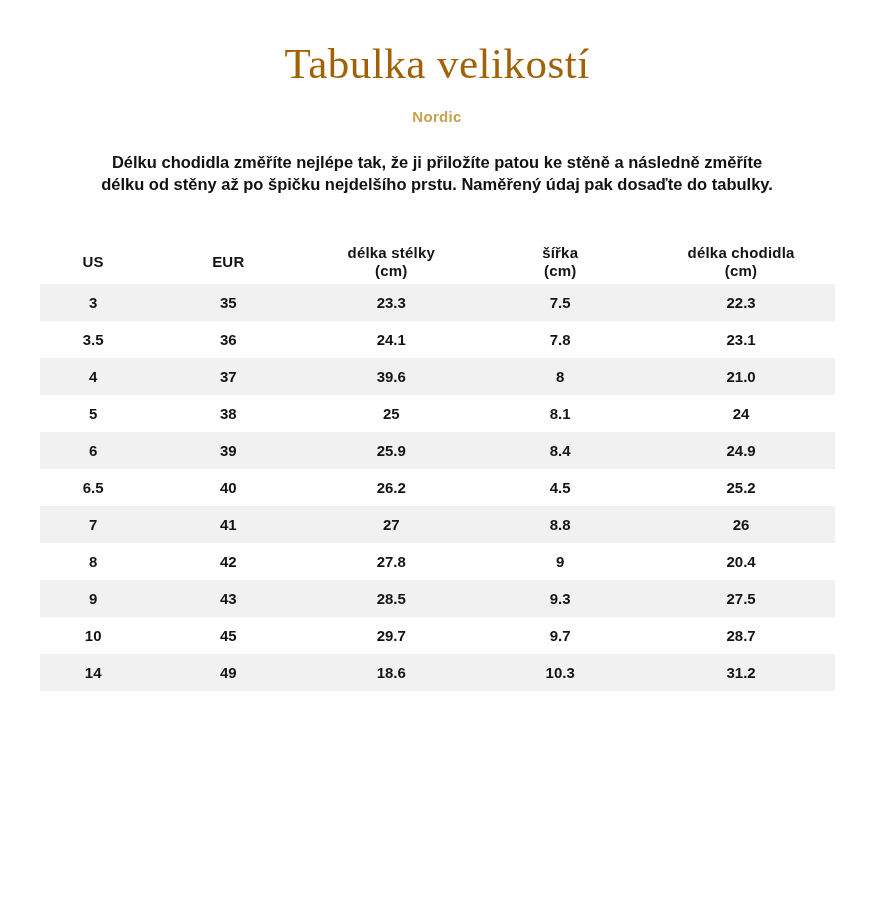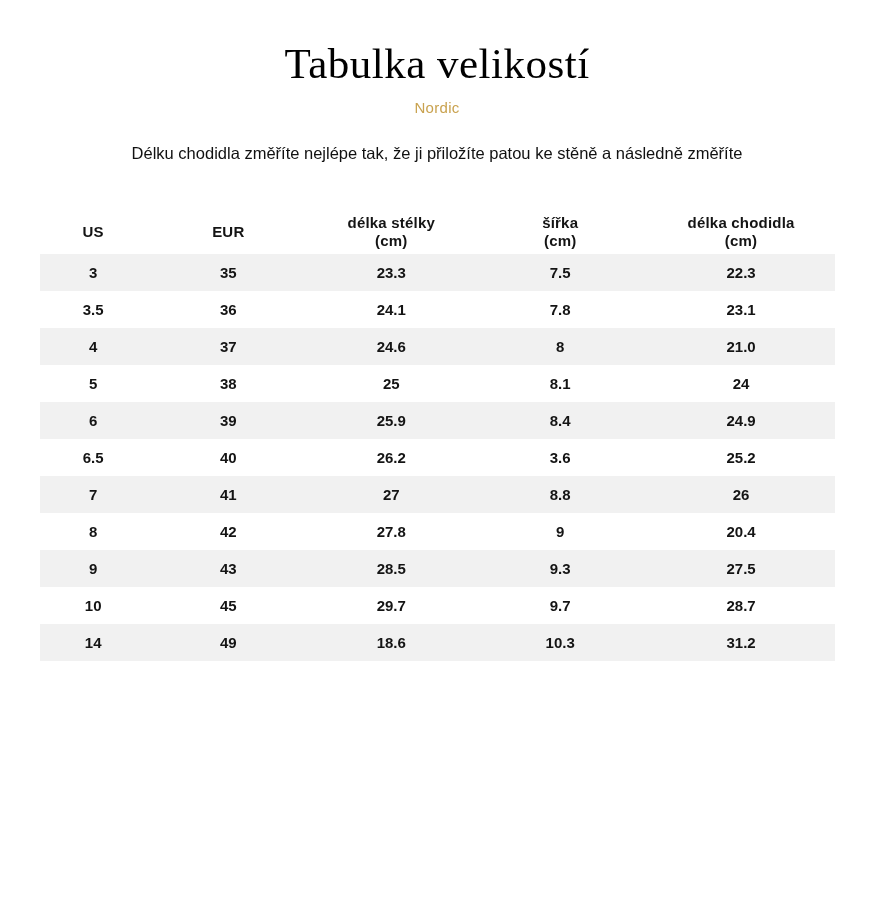--- a/index.html
+++ b/index.html
@@ -21,38 +21,38 @@
   .page { width: 874px; }
 
   .page-title {
     margin: 40px 0 0 0;
     text-align: center;
     font-family: "Liberation Serif", "DejaVu Serif", serif;
     font-weight: 500;
     font-size: 43px;
     line-height: 1.1;
     letter-spacing: 0.5px;
-    color: #000000;
+    color: #a16207;
   }
 
   .subtitle {
-    margin-top: 12px;
+    margin-top: 21px;
     text-align: center;
     font-size: 15px;
-    font-weight: 400;
+    font-weight: 700;
     letter-spacing: 0.3px;
     color: var(--accent);
   }
 
   .description {
     margin: 27px auto 0 auto;
     max-width: 680px;
     text-align: center;
     font-size: 16.5px;
-    font-weight: 400;
+    font-weight: 700;
     line-height: 21.5px;
     color: #111111;
   }
 
   table.size-table {
     width: 795px;
     margin: 45px auto 8px auto;
     border-collapse: collapse;
     table-layout: fixed;
   }
@@ -89,20 +89,21 @@
 <body>
 
 <div class="page">
 
   <h1 class="page-title">Tabulka velikostí</h1>
 
   <div class="subtitle">Nordic</div>
 
   <p class="description">
     <span>Délku chodidla změříte nejlépe tak, že ji přiložíte patou ke stěně a následně změříte</span><br>
+    <span>délku od stěny až po špičku nejdelšího prstu. Naměřený údaj pak dosaďte do tabulky.</span>
   </p>
 
   <table class="size-table">
     <thead>
       <tr id="head-row">
           <th>
             <div>US</div>
           </th>
           <th>
             <div>EUR</div>
@@ -132,21 +133,21 @@
         <tr>
           <td>3.5</td>
           <td>36</td>
           <td>24.1</td>
           <td>7.8</td>
           <td>23.1</td>
         </tr>
         <tr>
           <td>4</td>
           <td>37</td>
-          <td>24.6</td>
+          <td>39.6</td>
           <td>8</td>
           <td>21.0</td>
         </tr>
         <tr>
           <td>5</td>
           <td>38</td>
           <td>25</td>
           <td>8.1</td>
           <td>24</td>
         </tr>
@@ -154,21 +155,21 @@
           <td>6</td>
           <td>39</td>
           <td>25.9</td>
           <td>8.4</td>
           <td>24.9</td>
         </tr>
         <tr>
           <td>6.5</td>
           <td>40</td>
           <td>26.2</td>
-          <td>3.6</td>
+          <td>4.5</td>
           <td>25.2</td>
         </tr>
         <tr>
           <td>7</td>
           <td>41</td>
           <td>27</td>
           <td>8.8</td>
           <td>26</td>
         </tr>
         <tr>

